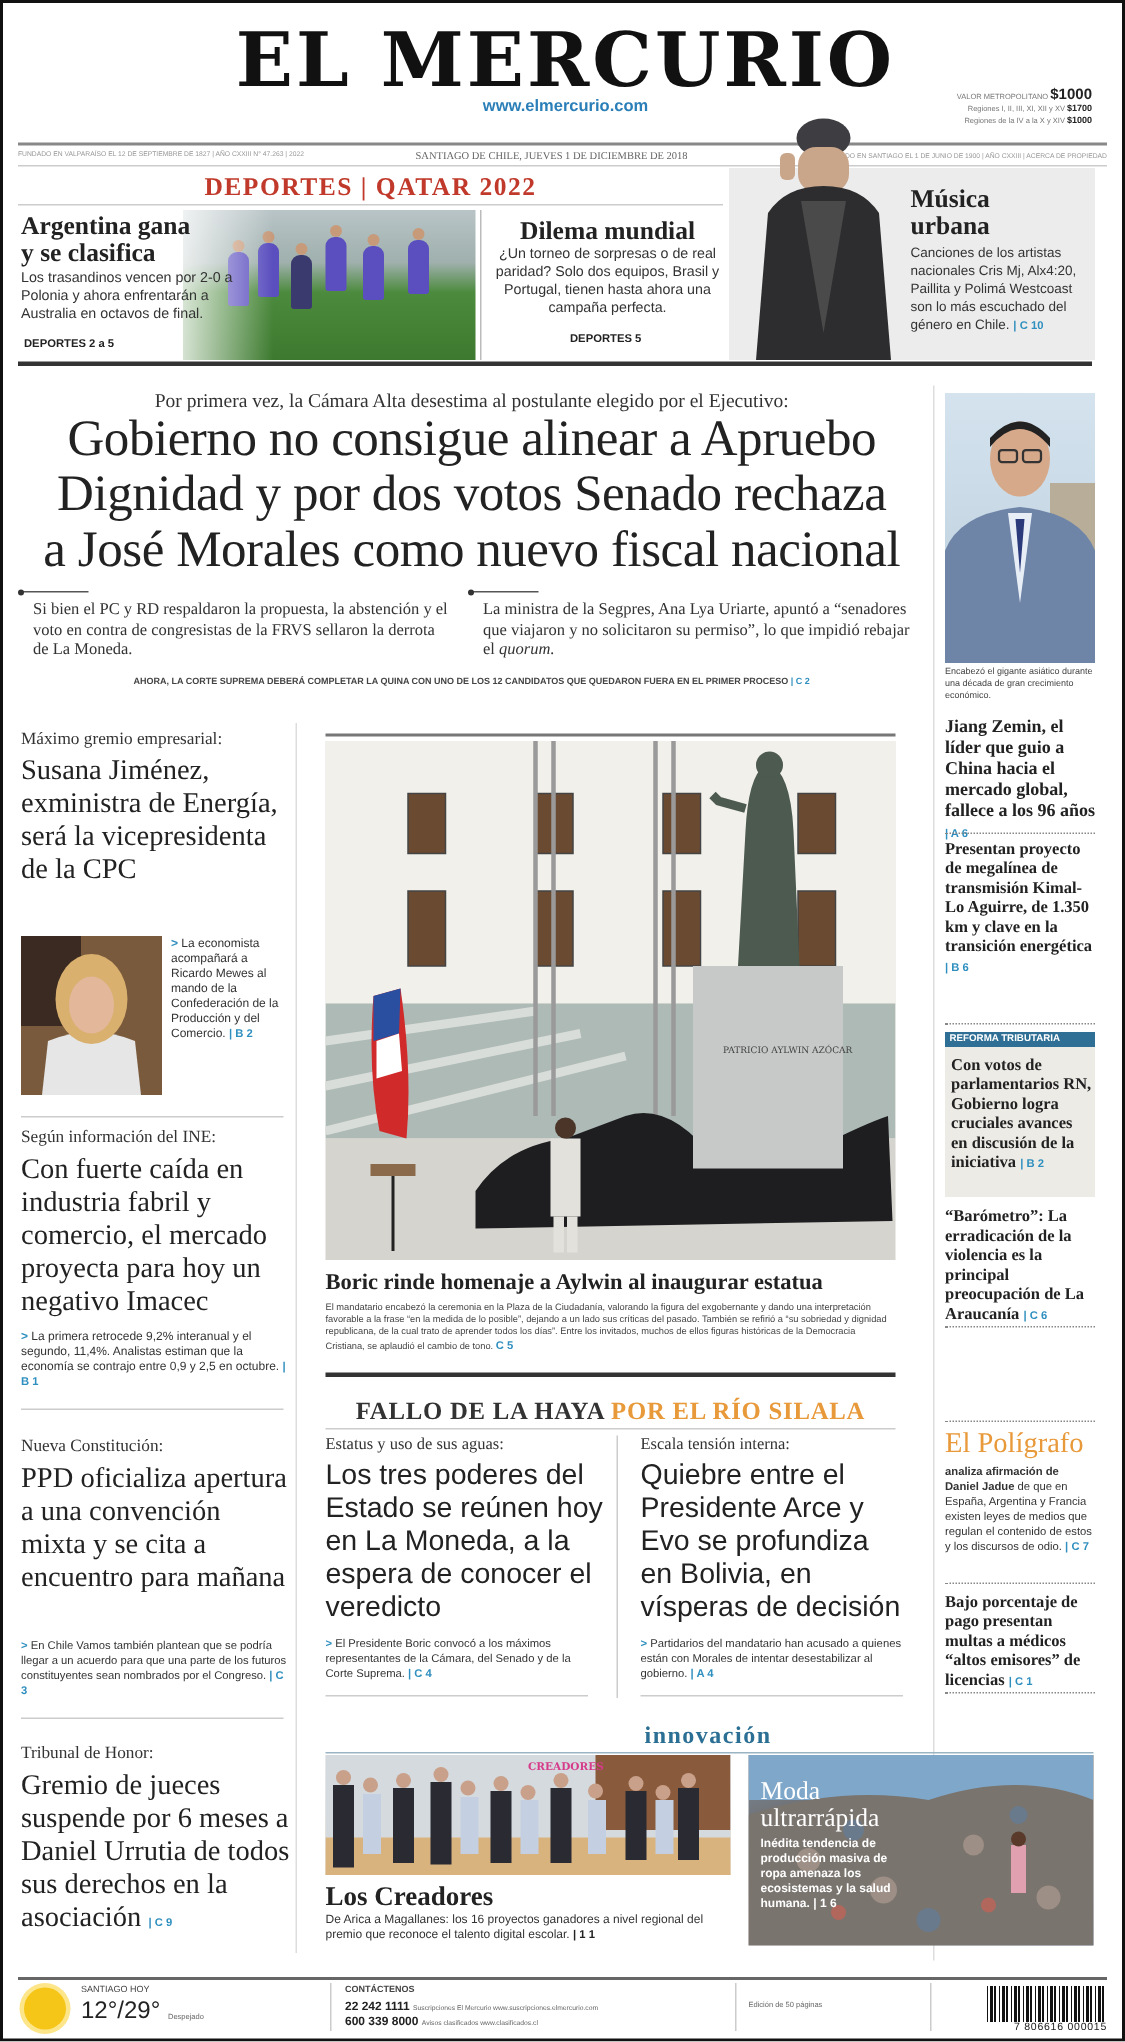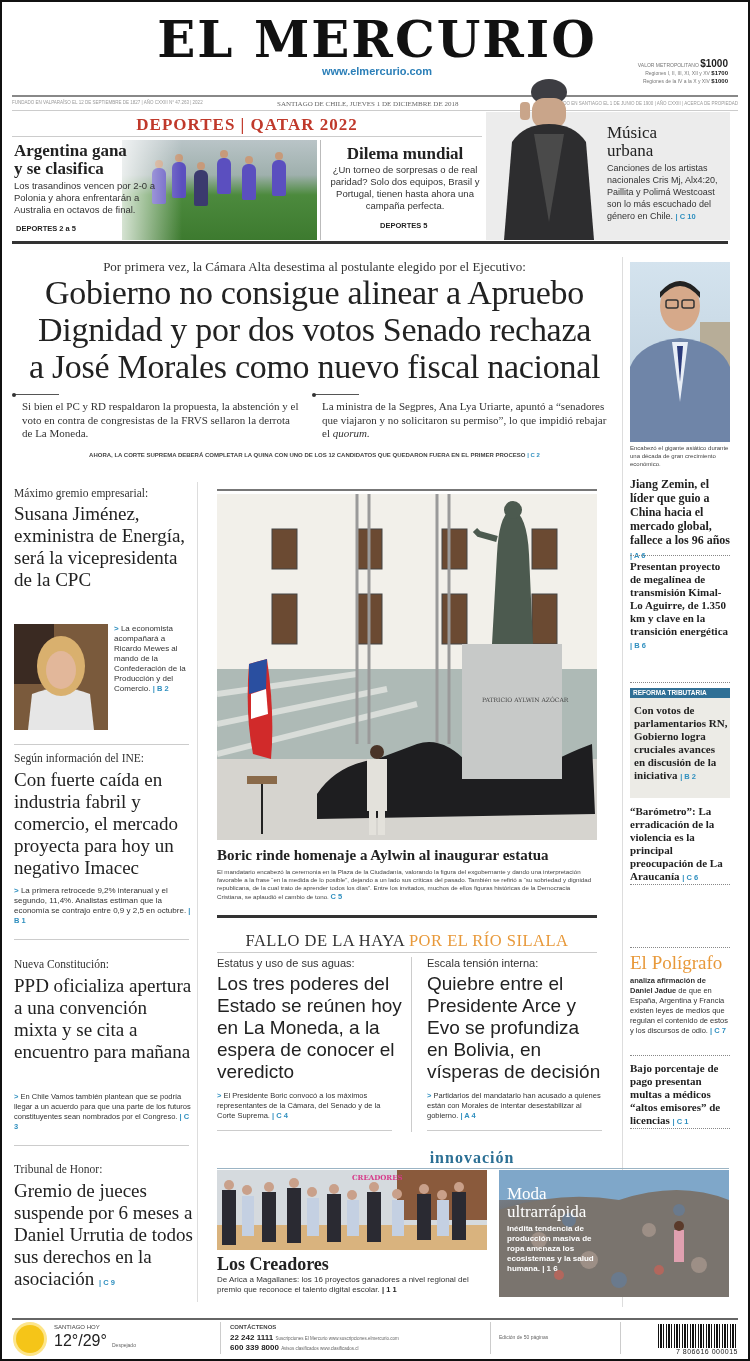--- a/index.html
+++ b/index.html
@@ -24,44 +24,44 @@
 .player{position:absolute;width:14px;height:36px;background:#5b4fbf;border-radius:6px 6px 2px 2px}
 .player:before{content:"";position:absolute;left:3px;top:-8px;width:8px;height:8px;background:#c79a7a;border-radius:50%}
 .head-arg{left:12px;top:140px;font-size:17px;line-height:18px;font-family:"Liberation Serif",serif;font-weight:bold;color:#222}
 .sub-arg{left:12px;top:178px;width:160px;font-size:9.5px;line-height:12px;color:#333;font-family:Liberation Sans, sans-serif}
 .ref{font-family:"Liberation Sans",sans-serif;font-weight:bold;font-size:7.5px;color:#222}
 .vline{width:1px;background:#bbb}
 .dilema-h{left:323px;top:142px;width:160px;text-align:center;font-family:"Liberation Serif",serif;font-weight:bold;font-size:17px;color:#222}
 .dilema-p{left:323px;top:162px;width:160px;text-align:center;font-size:9.5px;line-height:12px;color:#333;font-family:"Liberation Sans",sans-serif}
 .music-box{left:484px;top:110px;width:244px;height:128px;background:#ececec}
 .music-img{left:492px;top:70px;width:110px;height:168px}
-.music-h{left:605px;top:122px;font-size:17px;line-height:18px;font-family:"Liberation Serif",serif;font-weight:normal;color:#222}
+.music-h{left:605px;top:122px;font-size:17px;line-height:18px;font-family:"Liberation Serif",serif;font-weight:bold;color:#222}
 .music-p{left:605px;top:160px;width:120px;font-size:9px;line-height:12px;color:#333;font-family:"Liberation Sans",sans-serif}
 .rule-thick{height:3px;background:#333}
 .kicker-main{left:10px;width:605px;top:257px;text-align:center;font-size:13px;color:#333;font-family:"Liberation Serif",serif}
 .main-head{left:10px;width:605px;top:272px;text-align:center;font-size:34px;line-height:37px;color:#222;font-family:"Liberation Serif",serif;letter-spacing:-0.3px}
 .dot-rule{height:1px;background:#555;width:45px}
 .dot-rule:before{content:"";position:absolute;left:-2px;top:-1.5px;width:4px;height:4px;border-radius:50%;background:#333}
 .deck{font-size:11px;line-height:13.5px;color:#333;font-family:"Liberation Serif",serif}
 .strip{left:10px;width:605px;top:450px;text-align:center;font-size:6px;color:#444;font-family:"Liberation Sans",sans-serif;font-weight:bold}
 .jiang-img{left:628px;top:260px;width:100px;height:180px;background:linear-gradient(180deg,#d4e3ee 0%,#c5d6e3 60%,#b9b0a0 100%)}
 .caption-s{font-size:6px;line-height:8px;color:#444;font-family:"Liberation Sans",sans-serif}
 .side-head{font-family:"Liberation Serif",serif;font-weight:bold;font-size:11px;line-height:13px;color:#222}
 .dots{height:1px;border-top:1px dotted #888}
 .blue{color:#2f8fbf}
 .left-kicker{font-size:11.5px;color:#333;font-family:"Liberation Serif",serif}
 .left-head{font-size:19px;line-height:22px;color:#222;font-family:"Liberation Serif",serif}
 .left-p{font-size:8px;line-height:10px;color:#333;font-family:"Liberation Sans",sans-serif}
 .arrow{color:#2f8fbf;font-weight:bold}
 .photo-main{left:215px;top:492px;width:380px;height:346px;background:#e8e6e0;overflow:hidden}
 .boric-h{left:215px;top:845px;width:380px;font-family:"Liberation Serif",serif;font-weight:bold;font-size:15px;color:#222}
 .boric-p{left:215px;top:866px;width:380px;font-size:6.2px;line-height:8.2px;color:#444;font-family:"Liberation Sans",sans-serif}
-.haya{left:205px;width:400px;top:929px;text-align:center;font-family:"Liberation Serif",serif;font-weight:normal;font-size:16.5px;letter-spacing:0.5px;color:#333}
+.haya{left:205px;width:400px;top:929px;text-align:center;font-family:"Liberation Serif",serif;font-weight:bold;font-size:16.5px;letter-spacing:0.5px;color:#333}
 .haya span.or{color:#e8993a}
-.mid-kicker{font-size:11px;color:#333;font-family:Liberation Sans, sans-serif}
+.mid-kicker{font-size:11px;color:#333;font-family:Liberation Serif, serif}
 .mid-head{font-size:19px;line-height:22px;color:#222;font-family:Liberation Sans, sans-serif}
 .innov{left:205px;width:530px;top:1147px;text-align:center;font-family:"Liberation Serif",serif;font-weight:bold;font-size:16px;color:#2b6f94;letter-spacing:1px}
 .creadores-img{left:215px;top:1168px;width:270px;height:80px;background:linear-gradient(180deg,#d8dde0 0%,#c7ccd0 45%,#d9b37e 100%);overflow:hidden}
 .moda-img{left:497px;top:1168px;width:230px;height:127px;background:linear-gradient(160deg,#7c8da0 0%,#6f6f70 25%,#8a7f78 55%,#5f6a77 100%);overflow:hidden}
 .foot-rule{left:10px;right:10px;top:1316px;height:2px;background:#666}
 .footer{left:10px;right:10px;top:1320px;height:36px}
 .sun{position:absolute;left:4px;top:3px;width:28px;height:28px;border-radius:50%;background:#f5c518;box-shadow:0 0 0 3px #fde58a}
 .barcode{position:absolute;right:0;top:2px;width:80px;height:24px;background:repeating-linear-gradient(90deg,#111 0 1px,#fff 1px 2px,#111 2px 4px,#fff 4px 5px,#111 5px 6px,#fff 6px 8px)}
 </style>
 </head>

